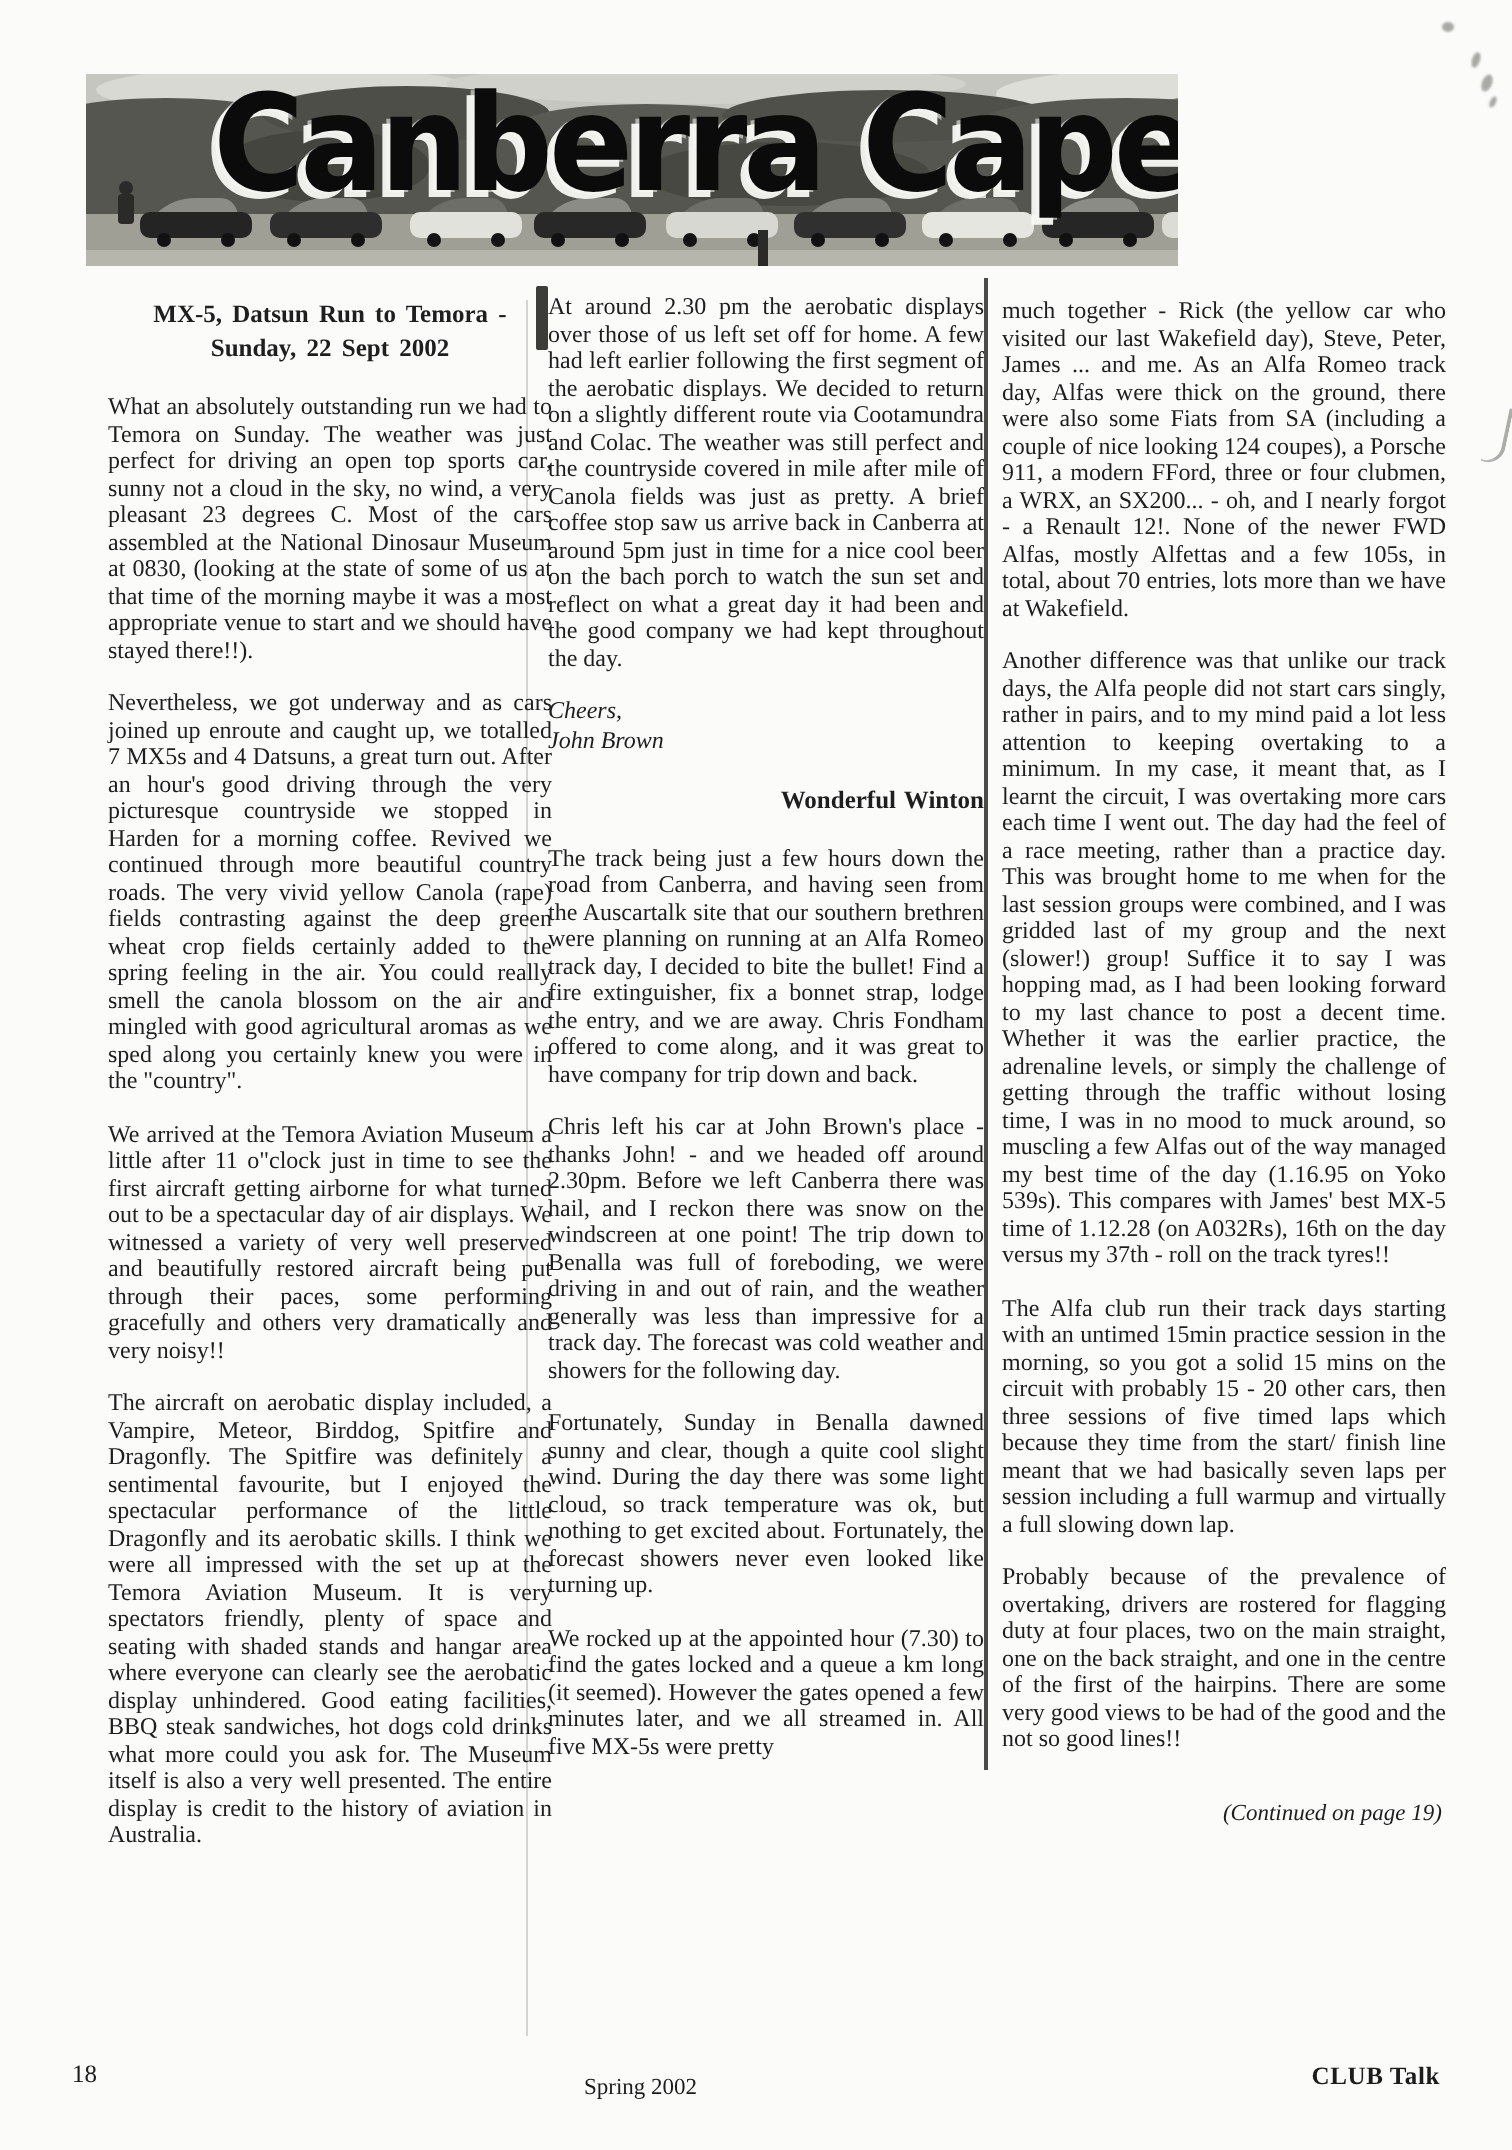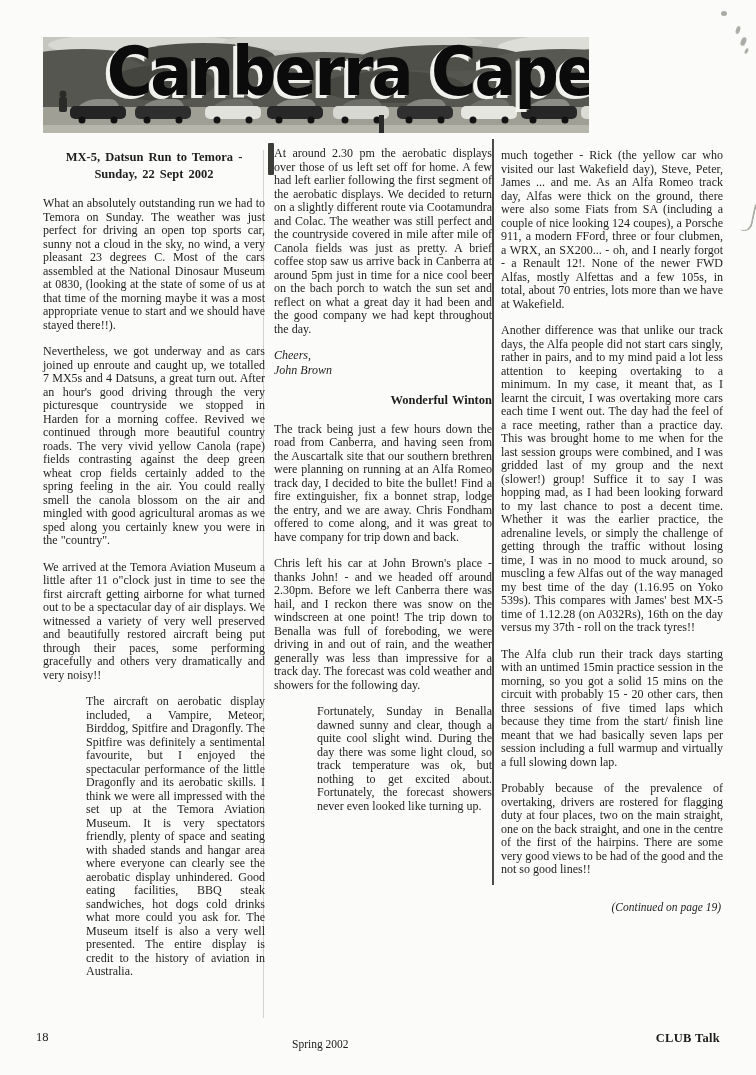--- a/index.html
+++ b/index.html
@@ -26,22 +26,22 @@
     transform:scaleY(1.08);transform-origin:top center;
   }
 
   
   .col{
     position:absolute;width:222px;
     font-size:12px;line-height:13.5px;text-align:justify;
     color:#1e1e1e;
   }
   .col p{margin:0 0 13px 0;}
-  .col p:last-child{margin-bottom:0;margin-left:43px;}
-  .col1{left:43px;top:149px;}
+  .col p:last-child{margin-bottom:0;}
+  .col1{left:54px;top:149px;}
   .col2{left:274px;top:147px;width:218px;}
   .col3{left:501px;top:149px;}
 
   .article-heading{
     text-align:center;font-weight:bold;font-size:12.5px;line-height:16.5px;
     margin:0 0 15px 0;word-spacing:2px;
   }
   .signoff{font-style:italic;margin:0 0 1px 0 !important;}
   .winton-heading{
     text-align:right;font-weight:bold;font-size:12.5px;
@@ -215,20 +215,21 @@
   </div>
 
   <div class="col col2">
     <p>At around 2.30 pm the aerobatic displays over those of us left set off for home. A few had left earlier following the first segment of the aerobatic displays. We decided to return on a slightly different route via Cootamundra and Colac. The weather was still perfect and the countryside covered in mile after mile of Canola fields was just as pretty. A brief coffee stop saw us arrive back in Canberra at around 5pm just in time for a nice cool beer on the bach porch to watch the sun set and reflect on what a great day it had been and the good company we had kept throughout the day.</p>
     <p class="signoff">Cheers,</p>
     <p class="signoff">John Brown</p>
     <div class="winton-heading">Wonderful Winton</div>
     <p>The track being just a few hours down the road from Canberra, and having seen from the Auscartalk site that our southern brethren were planning on running at an Alfa Romeo track day, I decided to bite the bullet!  Find a fire extinguisher, fix a bonnet strap, lodge the entry, and we are away. Chris Fondham offered to come along, and it was great to have company for trip down and back.</p>
     <p>Chris left his car at John Brown's place - thanks John! - and we headed off around 2.30pm. Before we left Canberra there was hail, and I reckon there was snow on the windscreen at one point! The trip down to Benalla was full of foreboding, we were driving in and out of rain, and the weather generally was less than impressive for a track day. The forecast was cold weather and showers for the following day.</p>
     <p>Fortunately, Sunday in Benalla dawned sunny and clear, though a quite cool slight wind. During the day there was some light cloud, so track temperature was ok, but nothing to get excited about.  Fortunately, the forecast showers never even looked like turning up.</p>
+    <p>We rocked up at the appointed hour (7.30) to find the gates locked and a queue a km long (it seemed).  However the gates opened a few minutes later, and we all streamed in.  All five MX-5s were pretty</p>
   </div>
 
   <div class="col col3">
     <p>much together - Rick (the yellow car who visited our last Wakefield day), Steve, Peter, James ... and me. As an Alfa Romeo track day, Alfas were thick on the ground, there were also some Fiats from SA (including a couple of nice looking 124 coupes), a Porsche 911, a modern FFord, three or four clubmen, a WRX, an SX200... - oh, and I nearly forgot - a Renault 12!. None of the newer FWD Alfas, mostly Alfettas and a few 105s, in total, about 70 entries, lots more than we have at Wakefield.</p>
     <p>Another difference was that unlike our track days, the Alfa people did not start cars singly, rather in pairs, and to my mind paid a lot less attention to keeping overtaking to a minimum. In my case, it meant that, as I learnt the circuit, I was overtaking more cars each time I went out.  The day had the feel of a race meeting, rather than a practice day.  This was brought home to me when for the last session groups were combined, and I was gridded last of my group and the next (slower!) group!  Suffice it to say I was hopping mad, as I had been looking forward to my last chance to post a decent time.  Whether it was the earlier practice, the adrenaline levels, or simply the challenge of getting through the traffic without losing time, I was in no mood to muck around, so muscling a few Alfas out of the way managed my best time of the day (1.16.95 on Yoko 539s).   This compares with James' best MX-5 time of 1.12.28 (on A032Rs), 16th on the day versus my 37th - roll on the track tyres!!</p>
     <p>The Alfa club run their track days starting with an untimed 15min practice session in the morning, so you got a solid 15 mins on the circuit with probably 15 - 20 other cars, then three sessions of five timed laps which because they time from the start/ finish line meant that we had basically seven laps per session including a full warmup and virtually a full slowing down lap.</p>
     <p>Probably because of the prevalence of overtaking, drivers are rostered for flagging duty at four places, two on the main straight, one on the back straight, and one in the centre of the first of the hairpins. There are some very good views to be had of the good and the not so good lines!!</p>
     <div class="continued">(Continued on page 19)</div>
   </div>
 

